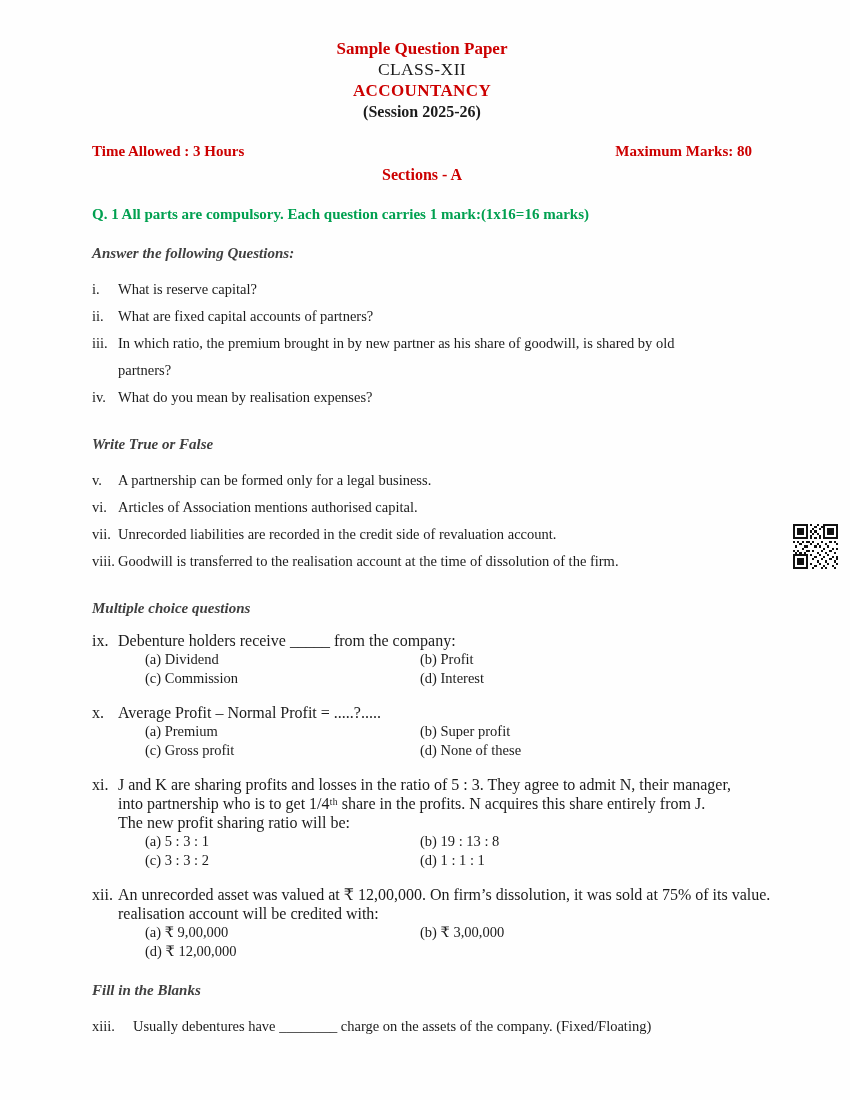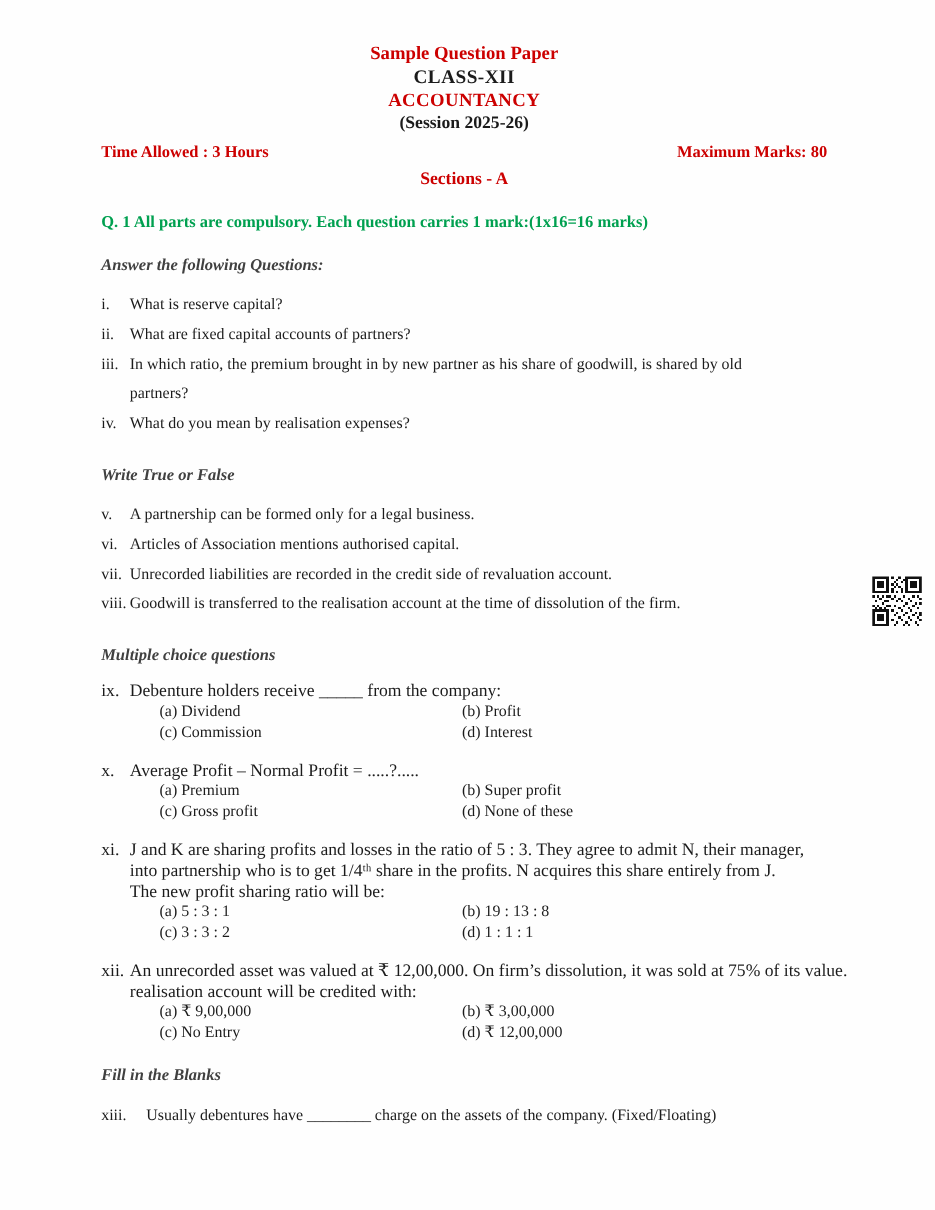--- a/index.html
+++ b/index.html
@@ -10,26 +10,26 @@
     position: relative;
     margin: 0 auto;
     font-family: "Liberation Serif", "DejaVu Serif", serif;
     color: #1b1b1b;
     padding: 38px 98px 0 92px;
     overflow: hidden;
   }
   
   .doc-title { text-align: center; }
   .t1 { color: #CC0000; font-weight: bold; font-size: 17px; line-height: 21px; }
-  .t2 { color: #1b1b1b; font-weight: bold; font-size: 17.5px; line-height: 21px; letter-spacing: 0.4px; }
+  .t2 { color: #1b1b1b; font-weight: normal; font-size: 17.5px; line-height: 21px; letter-spacing: 0.4px; }
   .t3 { color: #CC0000; font-weight: bold; font-size: 17px; line-height: 21px; letter-spacing: 0.4px; }
   .t4 { color: #1b1b1b; font-weight: bold; font-size: 16px; line-height: 21px; }
   .meta-row {
     display: flex; justify-content: space-between;
-    margin-top: 8px;
+    margin-top: 20px;
     color: #CC0000; font-weight: bold; font-size: 15px; line-height: 19px;
   }
   .section-a {
     text-align: center; color: #CC0000; font-weight: bold;
     font-size: 16px; line-height: 19px; margin-top: 4px;
   }
   .q1-row {
     display: flex; justify-content: flex-start;
     margin-top: 21px;
     color: #00A050; font-weight: bold; font-size: 15px; line-height: 19px;
@@ -188,21 +188,20 @@
           </div>
         </div>
         <div class="qitem">
           <span class="qnum">xii.</span>
           <div class="qbody">
             <div class="qline">An unrecorded asset was valued at ₹ 12,00,000. On firm’s dissolution, it was sold at 75% of its value.</div>
             <div class="qline">realisation account will be credited with:</div>
             <div class="opts">
               <span class="opt">(a) ₹ 9,00,000</span>
               <span class="opt">(b) ₹ 3,00,000</span>
-              <span class="opt">(c) No Entry</span>
               <span class="opt">(d) ₹ 12,00,000</span>
             </div>
           </div>
         </div>
       </section>
       <section class="qsection list sec-3">
         <div class="sec-heading">Fill in the Blanks</div>
         <div class="qitem">
           <span class="qnum">xiii.</span>
           <div class="qbody">

